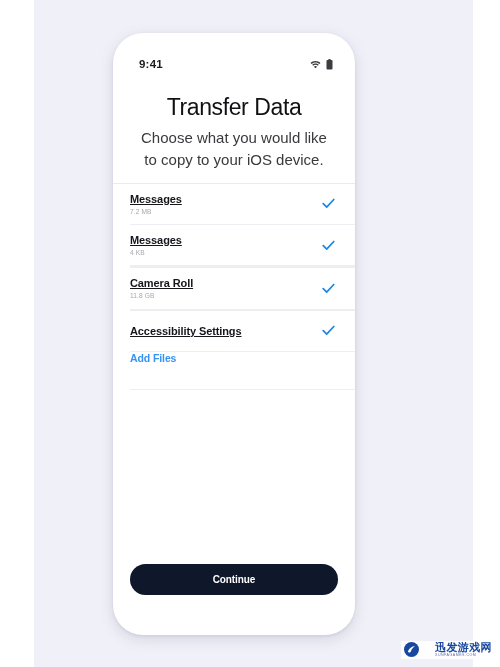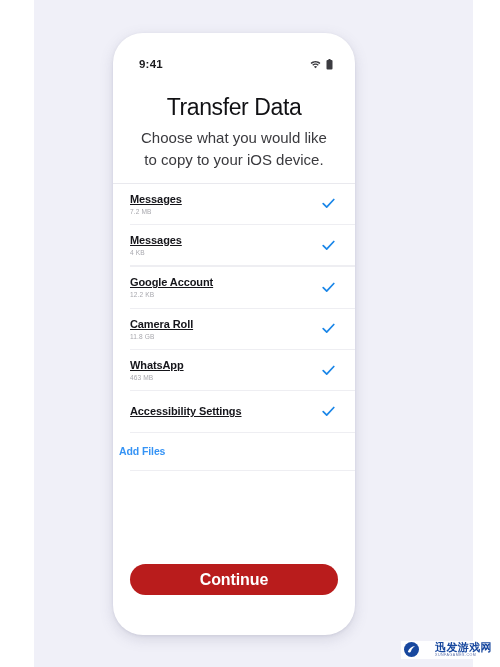--- a/index.html
+++ b/index.html
@@ -126,46 +126,46 @@
   .row-sep {
     height: 1px;
     background: #eeeef2;
     margin-left: 17px;
   }
 
   
   #addfiles-row {
     height: 37px;
     display: flex;
-    align-items: center;
-    padding: 0 6px;
+    align-items: flex-start;
+    padding: 0 17px;
     box-sizing: border-box;
   }
   #addfiles-label {
     font-size: 10.5px;
     font-weight: bold;
     color: #3593f5;
     letter-spacing: -0.1px;
   }
 
   
   #footer {
     flex: 0 0 auto;
     padding: 8px 17px 40px 17px;
     box-sizing: border-box;
   }
   #continue-button {
     width: 100%;
     height: 31px;
     border: none;
     border-radius: 16px;
-    background: #b91c1c;
+    background: #0f172a;
     color: #ffffff;
     font-family: "Liberation Sans", sans-serif;
-    font-size: 16px;
+    font-size: 10px;
     font-weight: bold;
     letter-spacing: -0.1px;
     cursor: pointer;
     display: flex;
     align-items: center;
     justify-content: center;
   }
 
   
   #watermark {
@@ -244,49 +244,31 @@
         <div class="row-text">
           <div class="row-title">Messages</div>
           <div class="row-size">4 KB</div>
         </div>
         <svg class="row-check" width="13" height="11" viewBox="0 0 13 11">
           <path d="M1.2 5.6 L4.7 9.1 L11.8 1.5" stroke="#1a86e8" stroke-width="1.7" stroke-linecap="round" stroke-linejoin="round" fill="none"></path>
         </svg>
       </div>
       <div class="row-sep"></div>
       <div class="row-sep"></div>
-      <div class="row">
-        <div class="row-text">
-          <div class="row-title">Google Account</div>
-          <div class="row-size">12.2 KB</div>
-        </div>
-        <svg class="row-check" width="13" height="11" viewBox="0 0 13 11">
-          <path d="M1.2 5.6 L4.7 9.1 L11.8 1.5" stroke="#1a86e8" stroke-width="1.7" stroke-linecap="round" stroke-linejoin="round" fill="none"></path>
-        </svg>
-      </div>
       <div class="row-sep"></div>
       <div class="row">
         <div class="row-text">
           <div class="row-title">Camera Roll</div>
           <div class="row-size">11.8 GB</div>
         </div>
         <svg class="row-check" width="13" height="11" viewBox="0 0 13 11">
           <path d="M1.2 5.6 L4.7 9.1 L11.8 1.5" stroke="#1a86e8" stroke-width="1.7" stroke-linecap="round" stroke-linejoin="round" fill="none"></path>
         </svg>
       </div>
       <div class="row-sep"></div>
-      <div class="row">
-        <div class="row-text">
-          <div class="row-title">WhatsApp</div>
-          <div class="row-size">463 MB</div>
-        </div>
-        <svg class="row-check" width="13" height="11" viewBox="0 0 13 11">
-          <path d="M1.2 5.6 L4.7 9.1 L11.8 1.5" stroke="#1a86e8" stroke-width="1.7" stroke-linecap="round" stroke-linejoin="round" fill="none"></path>
-        </svg>
-      </div>
       <div class="row-sep"></div>
       <div class="row">
         <div class="row-text">
           <div class="row-title">Accessibility Settings</div>
         </div>
         <svg class="row-check" width="13" height="11" viewBox="0 0 13 11">
           <path d="M1.2 5.6 L4.7 9.1 L11.8 1.5" stroke="#1a86e8" stroke-width="1.7" stroke-linecap="round" stroke-linejoin="round" fill="none"></path>
         </svg>
       </div>
       <div class="row-sep"></div>

